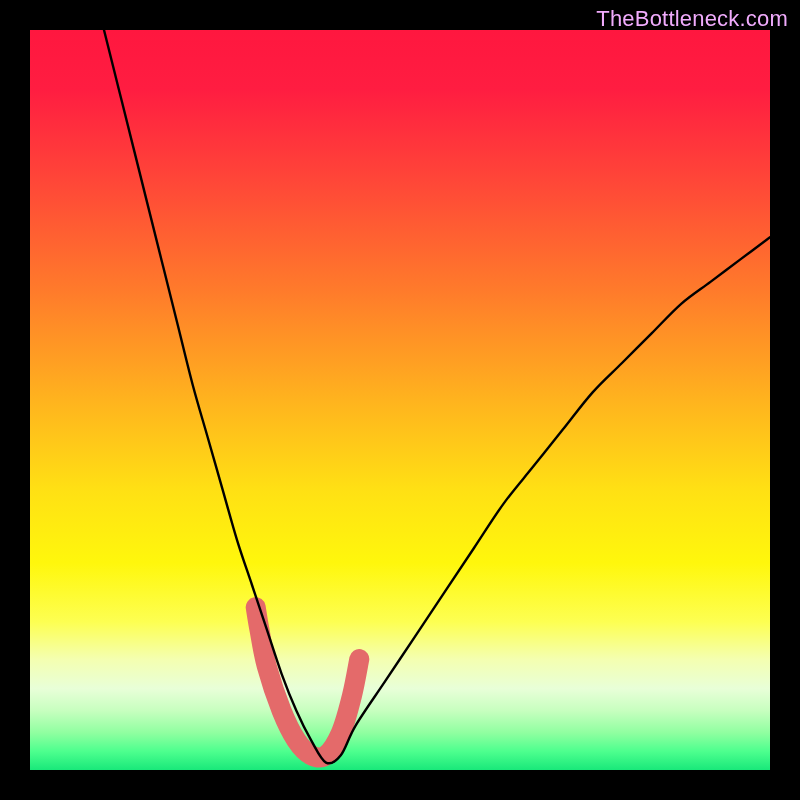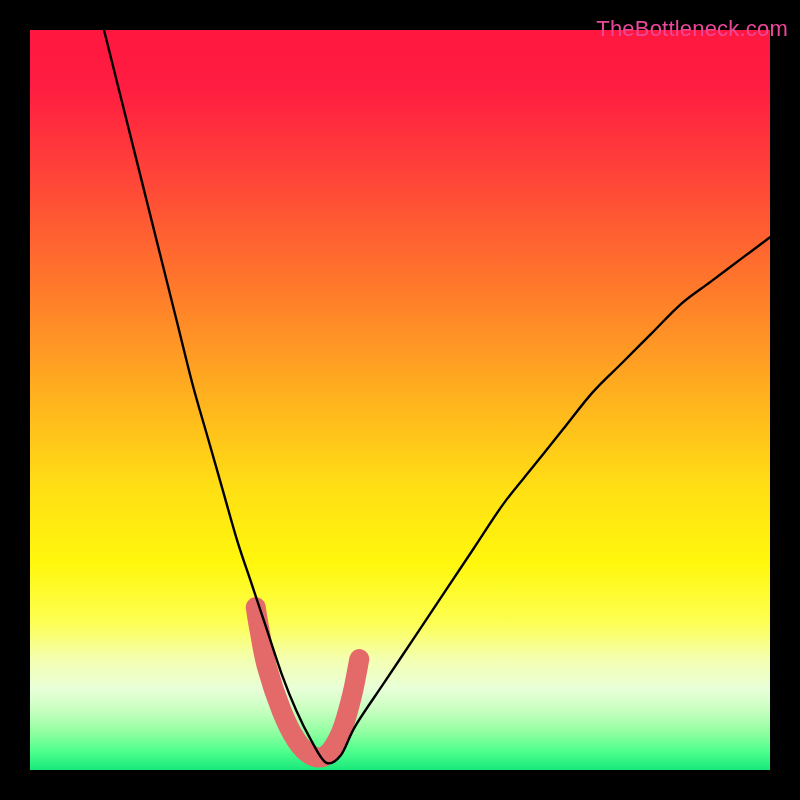--- a/index.html
+++ b/index.html
@@ -28,23 +28,23 @@
     position: absolute;
     inset: 0;
   }
   .bg-gradient svg {
     width: 100%;
     height: 100%;
     display: block;
   }
   .watermark {
     position: absolute;
-    top: 16px;
+    top: 6px;
     right: 12px;
-    color: #ec4899;
+    color: #f0abfc;
     font-size: 22px;
     font-weight: 500;
     letter-spacing: 0.2px;
   }
   .curve-layer {
     position: absolute;
     inset: 0;
   }
   .curve-layer svg {
     width: 100%;

